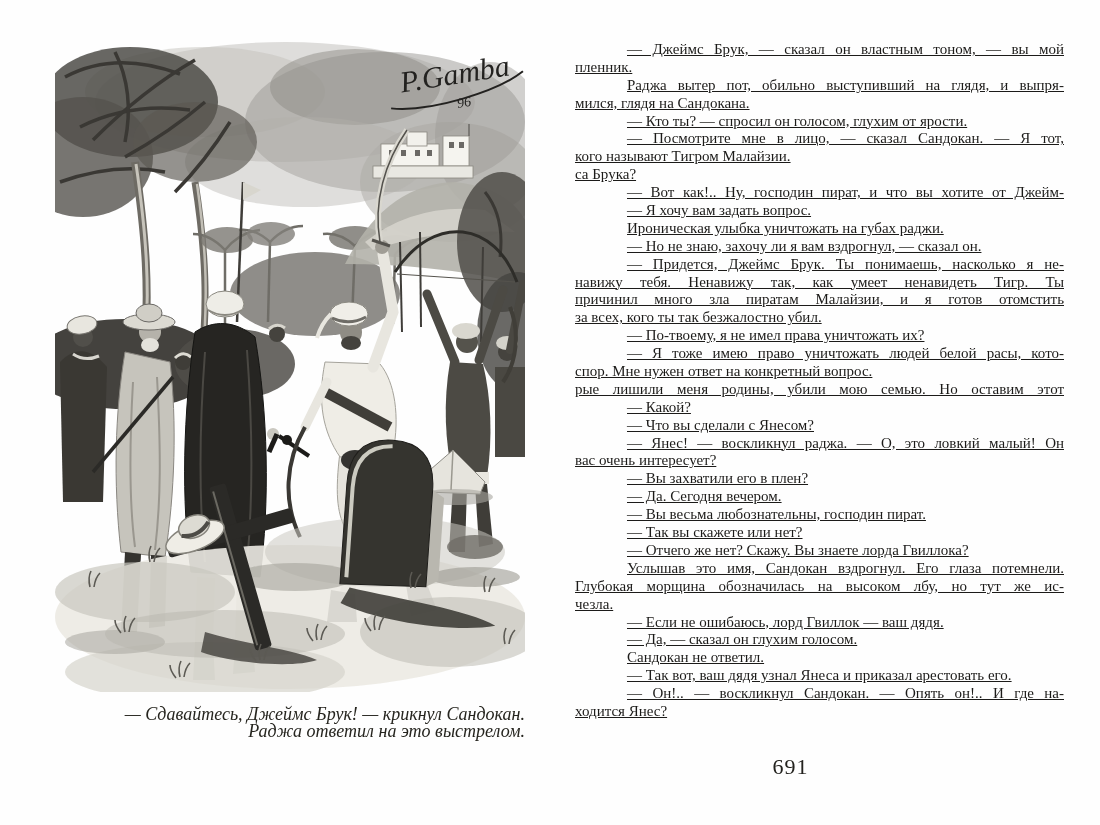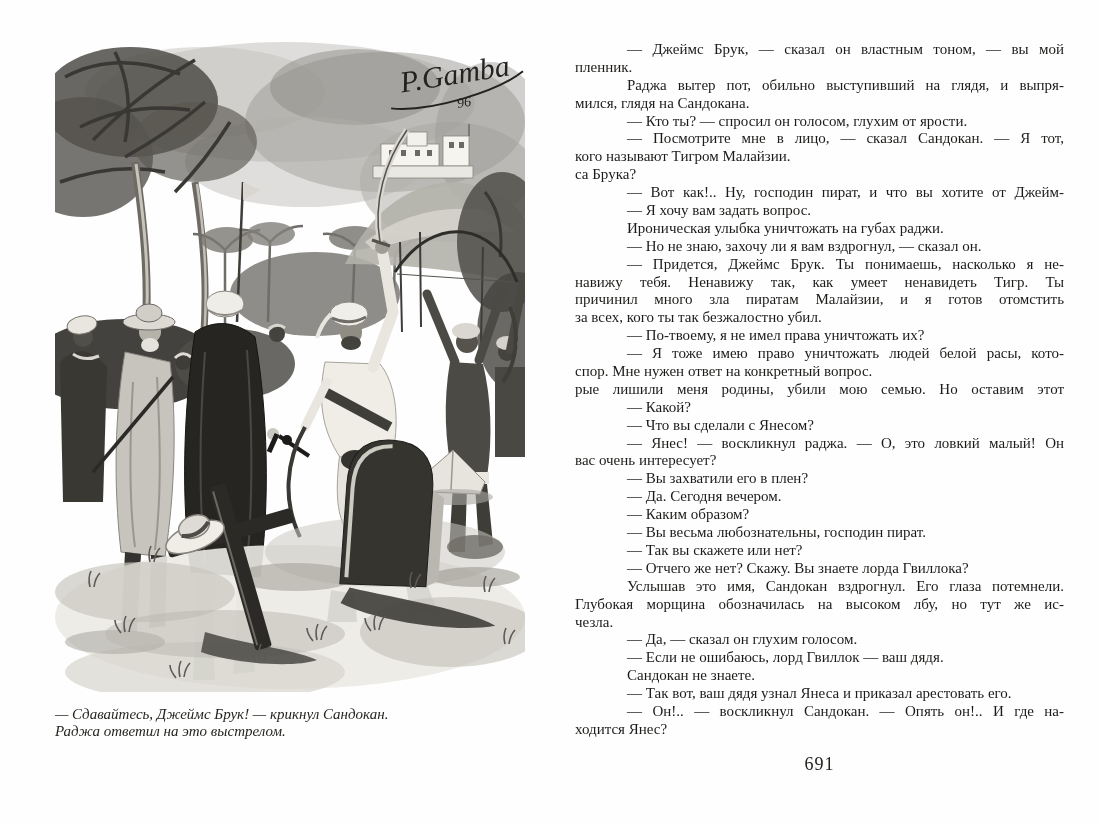--- a/index.html
+++ b/index.html
@@ -4,33 +4,33 @@
 <style>
   html,body{margin:0;padding:0;}
   body{
     width:1100px;height:825px;background:#fefefe;position:relative;overflow:hidden;
     font-family:"Liberation Serif","DejaVu Serif",serif;color:#1e1d1b;
   }
   .spread{position:absolute;inset:0;}
   .illustration{position:absolute;left:55px;top:32px;width:470px;height:660px;margin:0;}
   .illustration svg{display:block;width:470px;height:660px;}
   .caption{
-    position:absolute;left:55px;top:706px;width:470px;text-align:left;
-    font-style:italic;font-size:15px;line-height:17px;color:#26251f;
+    position:absolute;left:55px;top:706px;width:470px;text-align:right;
+    font-style:italic;font-size:18px;line-height:17px;color:#26251f;
   }
   .text-col{
     position:absolute;left:575px;top:41px;width:489px;
     font-size:15px;line-height:17.9px;color:#1c1b19;
   }
-  .tl{text-align:justify;text-align-last:justify;height:17.9px;}
+  .tl{text-align:justify;text-align-last:justify;height:17.9px;text-decoration:underline;}
   .tl.end{text-align-last:left;}
   .tl.ind{text-indent:52px;}
   .folio{
-    position:absolute;left:575px;top:754px;width:489px;text-align:center;
-    font-size:18px;letter-spacing:1px;color:#23221e;
+    position:absolute;left:546px;top:754px;width:489px;text-align:center;
+    font-size:22px;letter-spacing:1px;color:#23221e;
   }
 </style>
 </head>
 <body>
 
 <div class="spread">
 
   <figure class="illustration">
     <svg viewBox="0 0 470 660">
 
@@ -287,30 +287,29 @@
       <div class="tl ind end">— По-твоему, я не имел права уничтожать их?</div>
       <div class="tl ind">— Я тоже имею право уничтожать людей белой расы, кото-</div>
       <div class="tl end">спор. Мне нужен ответ на конкретный вопрос.</div>
       <div class="tl">рые лишили меня родины, убили мою семью. Но оставим этот</div>
       <div class="tl ind end">— Какой?</div>
       <div class="tl ind end">— Что вы сделали с Янесом?</div>
       <div class="tl ind">— Янес! — воскликнул раджа. — О, это ловкий малый! Он</div>
       <div class="tl end">вас очень интересует?</div>
       <div class="tl ind end">— Вы захватили его в плен?</div>
       <div class="tl ind end">— Да. Сегодня вечером.</div>
-      <div class="tl ind end">— Каким образом?</div>
       <div class="tl ind end">— Вы весьма любознательны, господин пират.</div>
       <div class="tl ind end">— Так вы скажете или нет?</div>
       <div class="tl ind end">— Отчего же нет? Скажу. Вы знаете лорда Гвиллока?</div>
       <div class="tl ind">Услышав это имя, Сандокан вздрогнул. Его глаза потемнели.</div>
       <div class="tl">Глубокая морщина обозначилась на высоком лбу, но тут же ис-</div>
       <div class="tl end">чезла.</div>
+      <div class="tl ind end">— Если не ошибаюсь, лорд Гвиллок — ваш дядя.</div>
       <div class="tl ind end">— Да, — сказал он глухим голосом.</div>
-      <div class="tl ind end">— Если не ошибаюсь, лорд Гвиллок — ваш дядя.</div>
-      <div class="tl ind end">Сандокан не знаете.</div>
+      <div class="tl ind end">Сандокан не ответил.</div>
       <div class="tl ind end">— Так вот, ваш дядя узнал Янеса и приказал арестовать его.</div>
       <div class="tl ind">— Он!.. — воскликнул Сандокан. — Опять он!.. И где на-</div>
       <div class="tl end">ходится Янес?</div>
     </div>
 
   <div class="folio">691</div>
 
 </div>
 
 </body></html>

